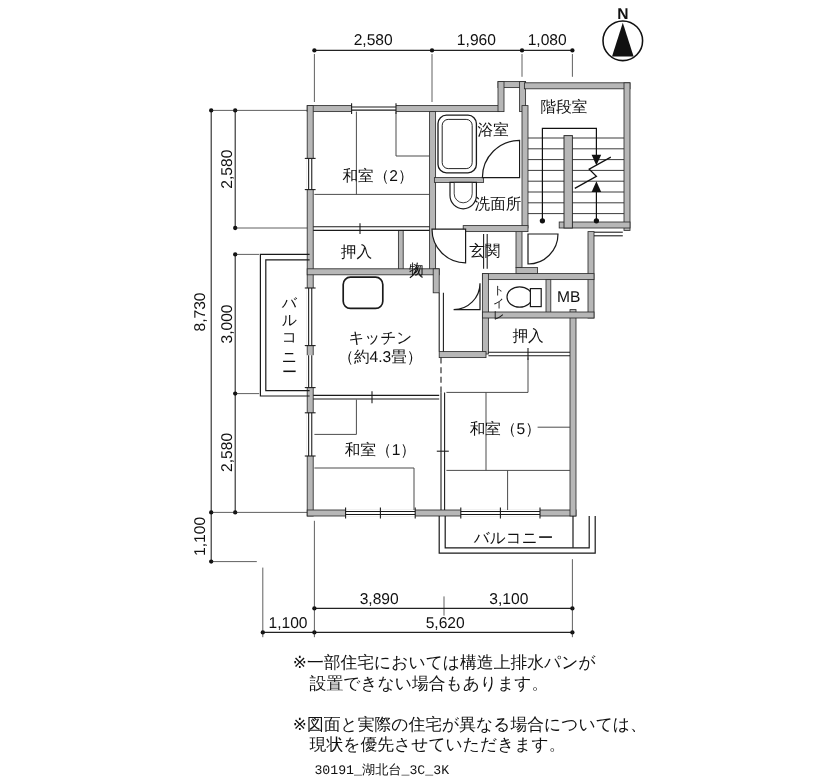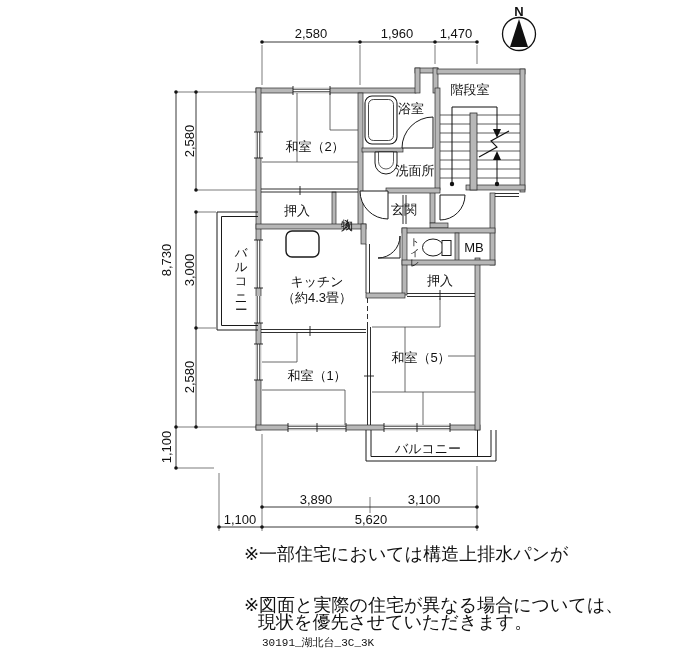--- a/index.html
+++ b/index.html
@@ -10,21 +10,21 @@
   .canvas svg { position:absolute; left:0; top:0; }
   .label {
     position:absolute; transform:translate(-50%,-50%);
     font-size:13px; line-height:1; white-space:nowrap; color:#111;
   }
   .rot { transform:translate(-50%,-50%) rotate(-90deg); }
   .vtext { writing-mode:vertical-rl; text-orientation:upright; letter-spacing:2px; }
   .sm  { font-size:9.5px; letter-spacing:0; }
   .dim { font-size:13px; color:#111; }
   .note {
-    position:absolute; font-size:18px; line-height:1; white-space:nowrap; color:#111;
+    position:absolute; font-size:14px; line-height:1; white-space:nowrap; color:#111;
     transform:none;
   }
   .footer { font-size:11px;font-family:Liberation Mono, monospace; }
   .nlab { font-size:13px; font-weight:bold; }
 </style>
 </head>
 <body>
 
 <div class="canvas">
 
@@ -261,21 +261,21 @@
     <g>
       <circle cx="519" cy="34" r="16.5" fill="none" stroke="#111" stroke-width="1.3"></circle>
       <polygon points="519,19 510,47 528,47" fill="#111"></polygon>
     </g>
   </svg>
 
   <div class="label nlab" style="left:519px;top:11px">N</div>
 
   <div class="label dim" style="left:311px;top:33px">2,580</div>
   <div class="label dim" style="left:397px;top:33px">1,960</div>
-  <div class="label dim" style="left:456px;top:33px">1,470</div>
+  <div class="label dim" style="left:456px;top:33px">1,080</div>
 
   <div class="label dim rot" style="left:166px;top:260px">8,730</div>
   <div class="label dim rot" style="left:189px;top:141px">2,580</div>
   <div class="label dim rot" style="left:189px;top:270px">3,000</div>
   <div class="label dim rot" style="left:189px;top:377px">2,580</div>
   <div class="label dim rot" style="left:166px;top:447px">1,100</div>
 
   <div class="label dim" style="left:316px;top:499px">3,890</div>
   <div class="label dim" style="left:424px;top:499px">3,100</div>
   <div class="label dim" style="left:240px;top:519px">1,100</div>
@@ -292,17 +292,18 @@
   <div class="label" style="left:474px;top:247px">MB</div>
   <div class="label" style="left:317px;top:281px">キッチン</div>
   <div class="label" style="left:317px;top:297px">（約4.3畳）</div>
   <div class="label" style="left:440px;top:280px">押入</div>
   <div class="label" style="left:317px;top:375px">和室（1）</div>
   <div class="label" style="left:421px;top:357px">和室（5）</div>
   <div class="label vtext" style="left:241px;top:271px;font-size:12.5px">バルコニー</div>
   <div class="label" style="left:428px;top:448px">バルコニー</div>
 
   <div class="note" style="left:244px;top:545px">※一部住宅においては構造上排水パンが</div>
+  <div class="note" style="left:258px;top:562px">設置できない場合もあります。</div>
   <div class="note" style="left:244px;top:596px">※図面と実際の住宅が異なる場合については、</div>
   <div class="note" style="left:258px;top:613px">現状を優先させていただきます。</div>
   <div class="note footer" style="left:262px;top:638px">30191_湖北台_3C_3K</div>
 
 </div>
 
 </body></html>

